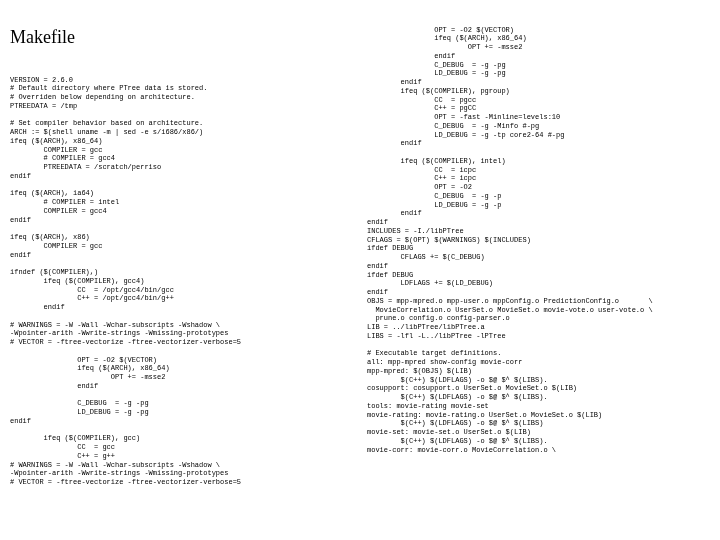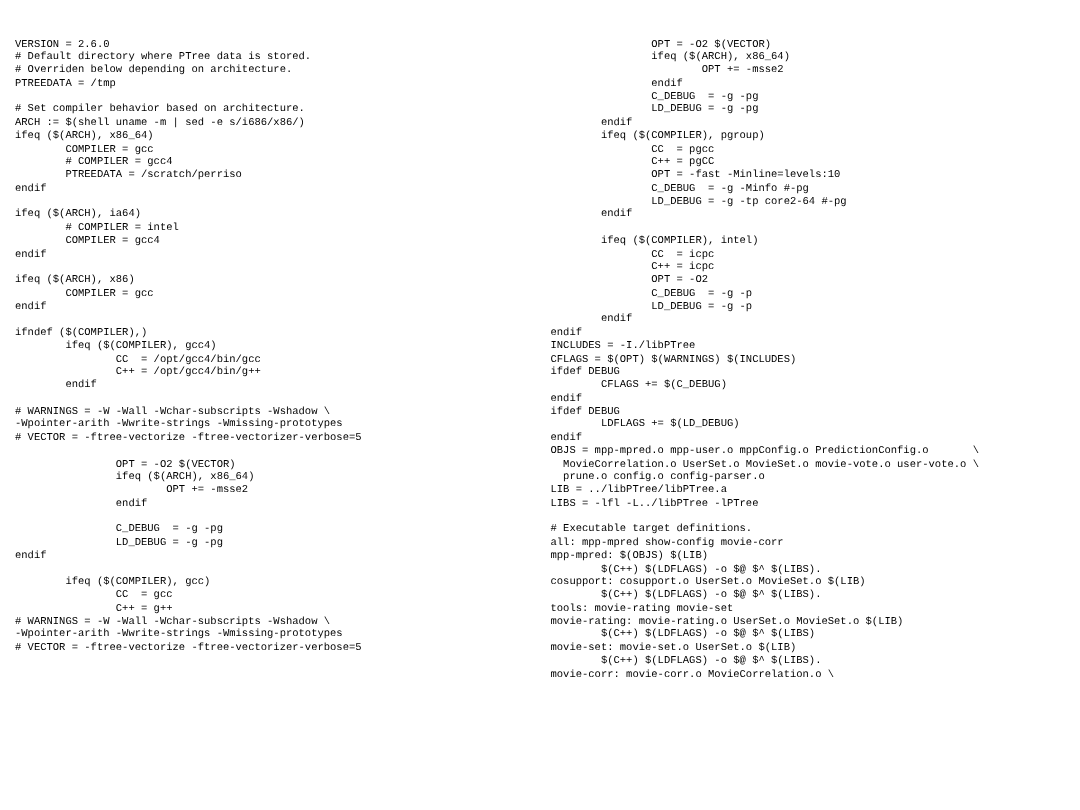--- a/index.html
+++ b/index.html
@@ -30,20 +30,21 @@
     font-weight: normal;
     margin: 0 0 10px 0;
     white-space: normal;
   }
 </style>
 </head>
 <body>
 
 <div class="page">
   <div class="col">
+    <h1 class="title">Makefile</h1>
     <div>VERSION = 2.6.0
 # Default directory where PTree data is stored.
 # Overriden below depending on architecture.
 PTREEDATA = /tmp
 
 # Set compiler behavior based on architecture.
 ARCH := $(shell uname -m | sed -e s/i686/x86/)
 ifeq ($(ARCH), x86_64)
         COMPILER = gcc
         # COMPILER = gcc4

